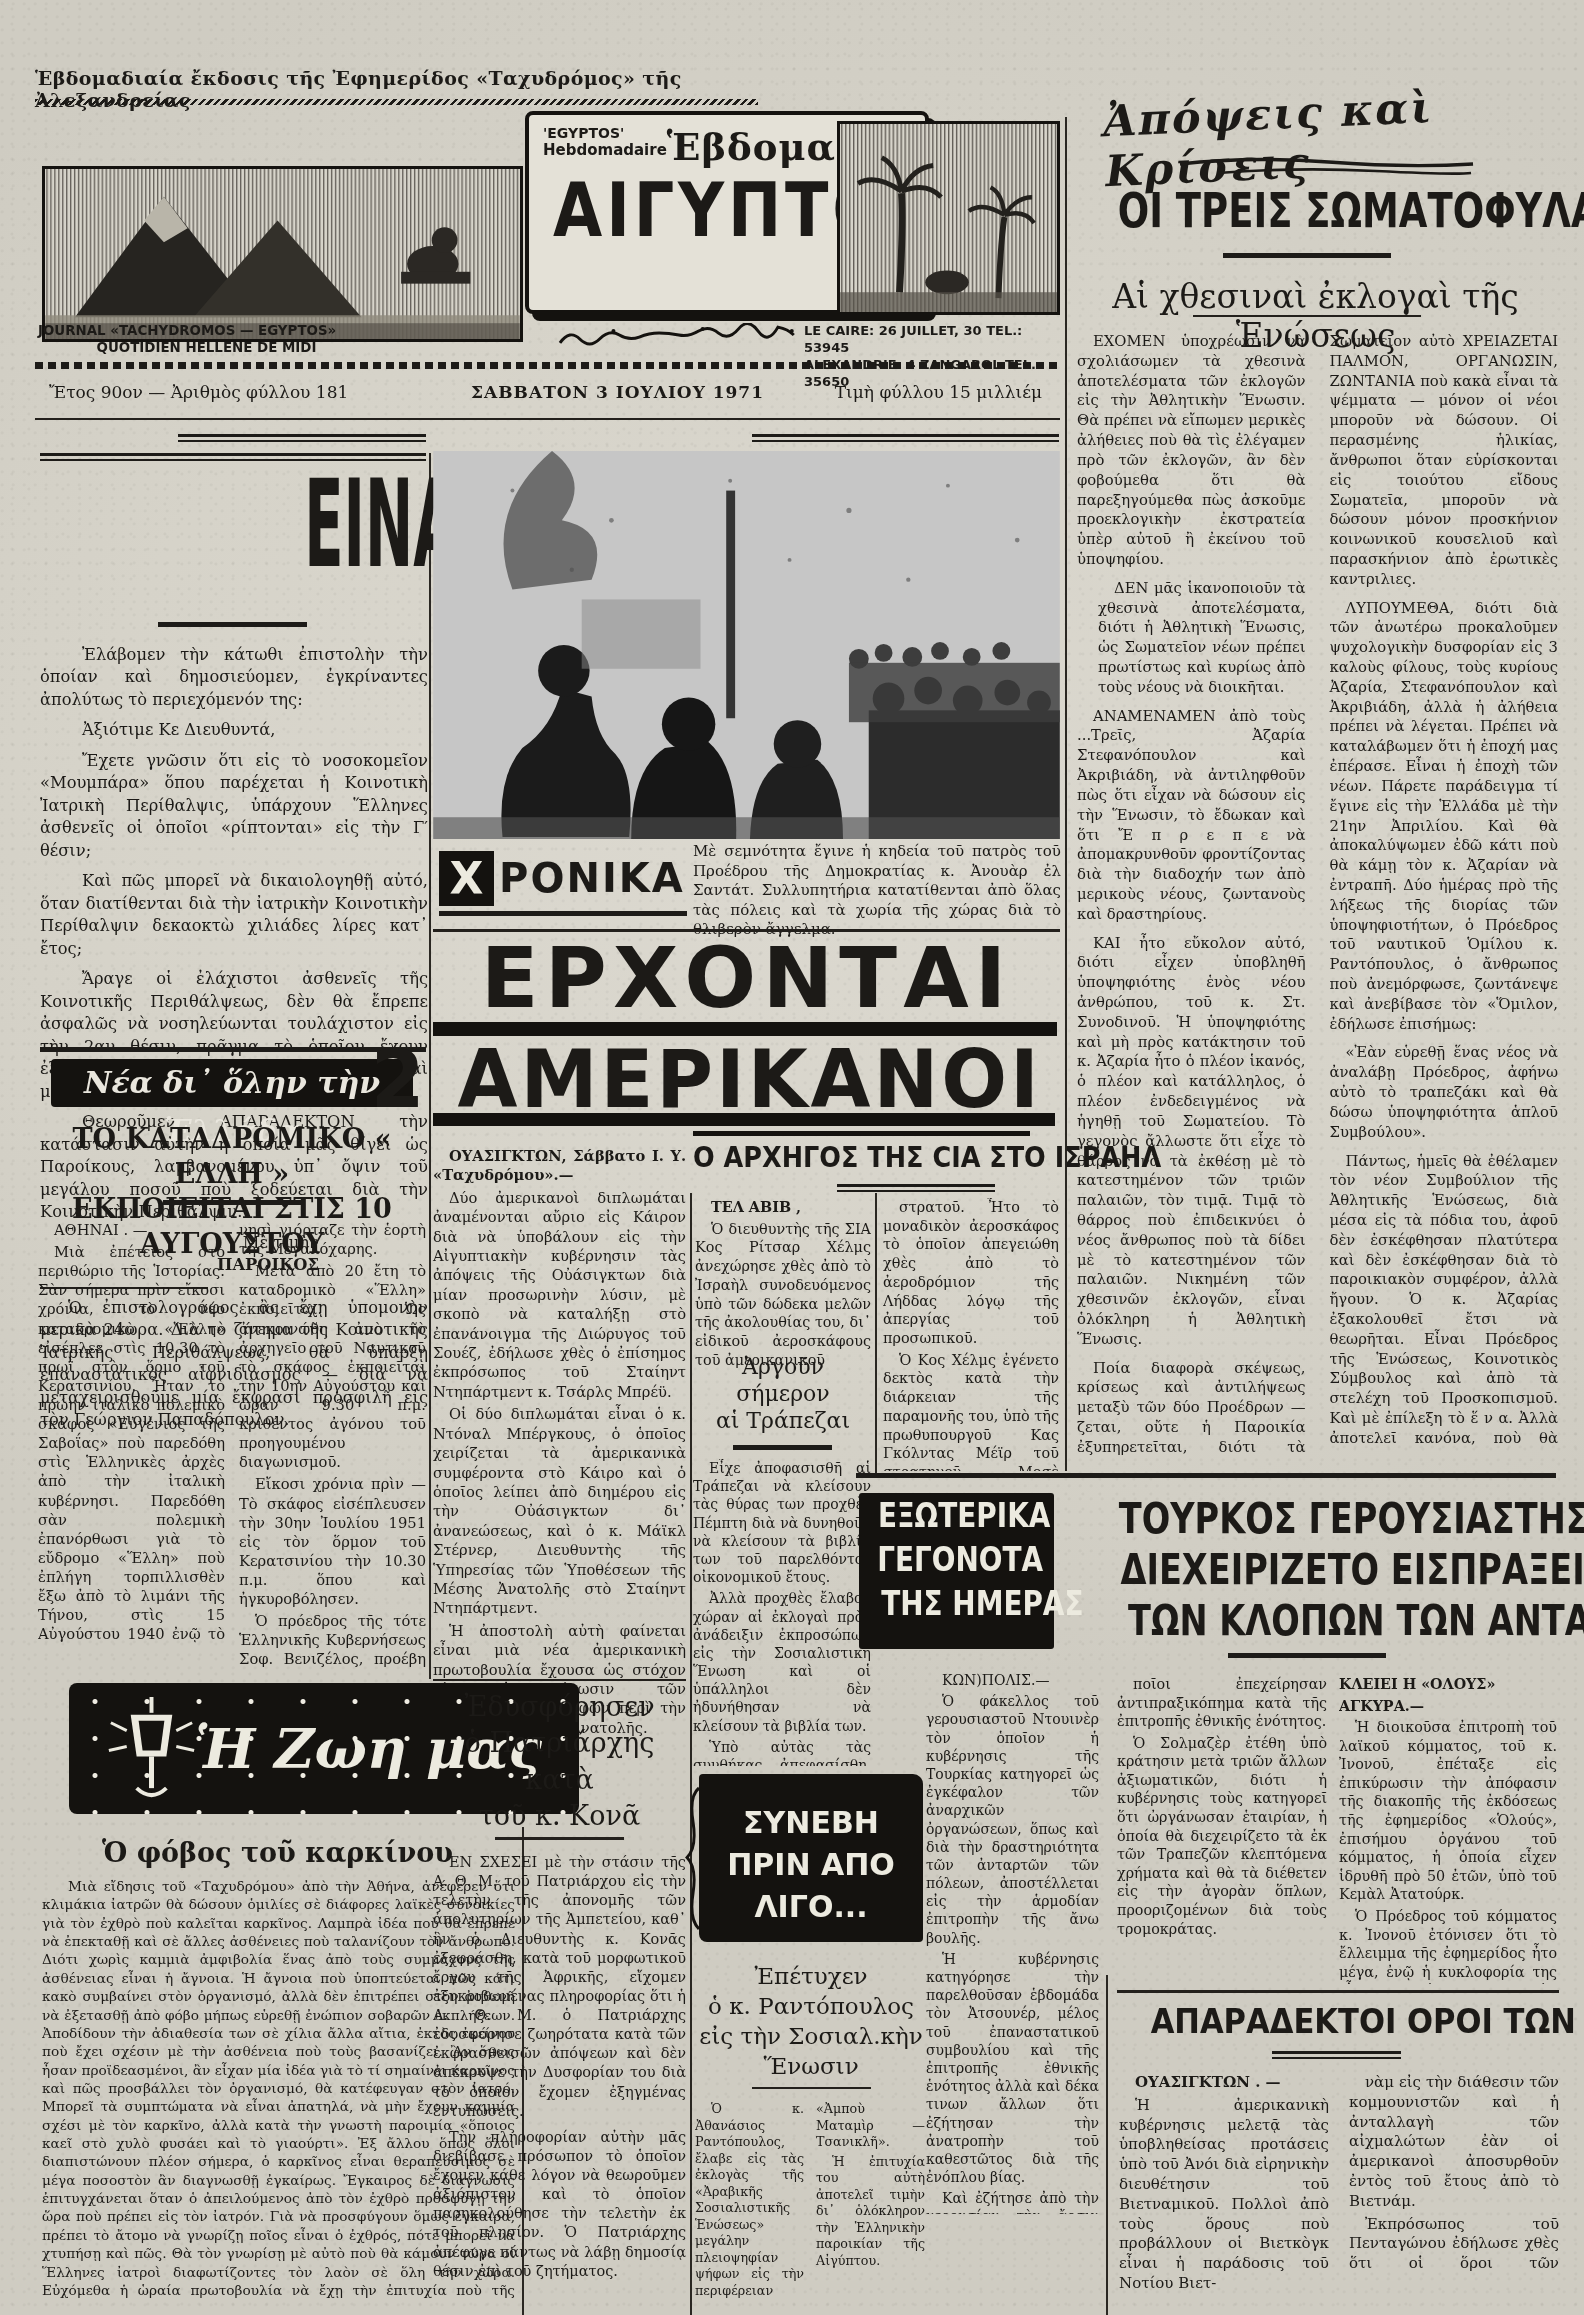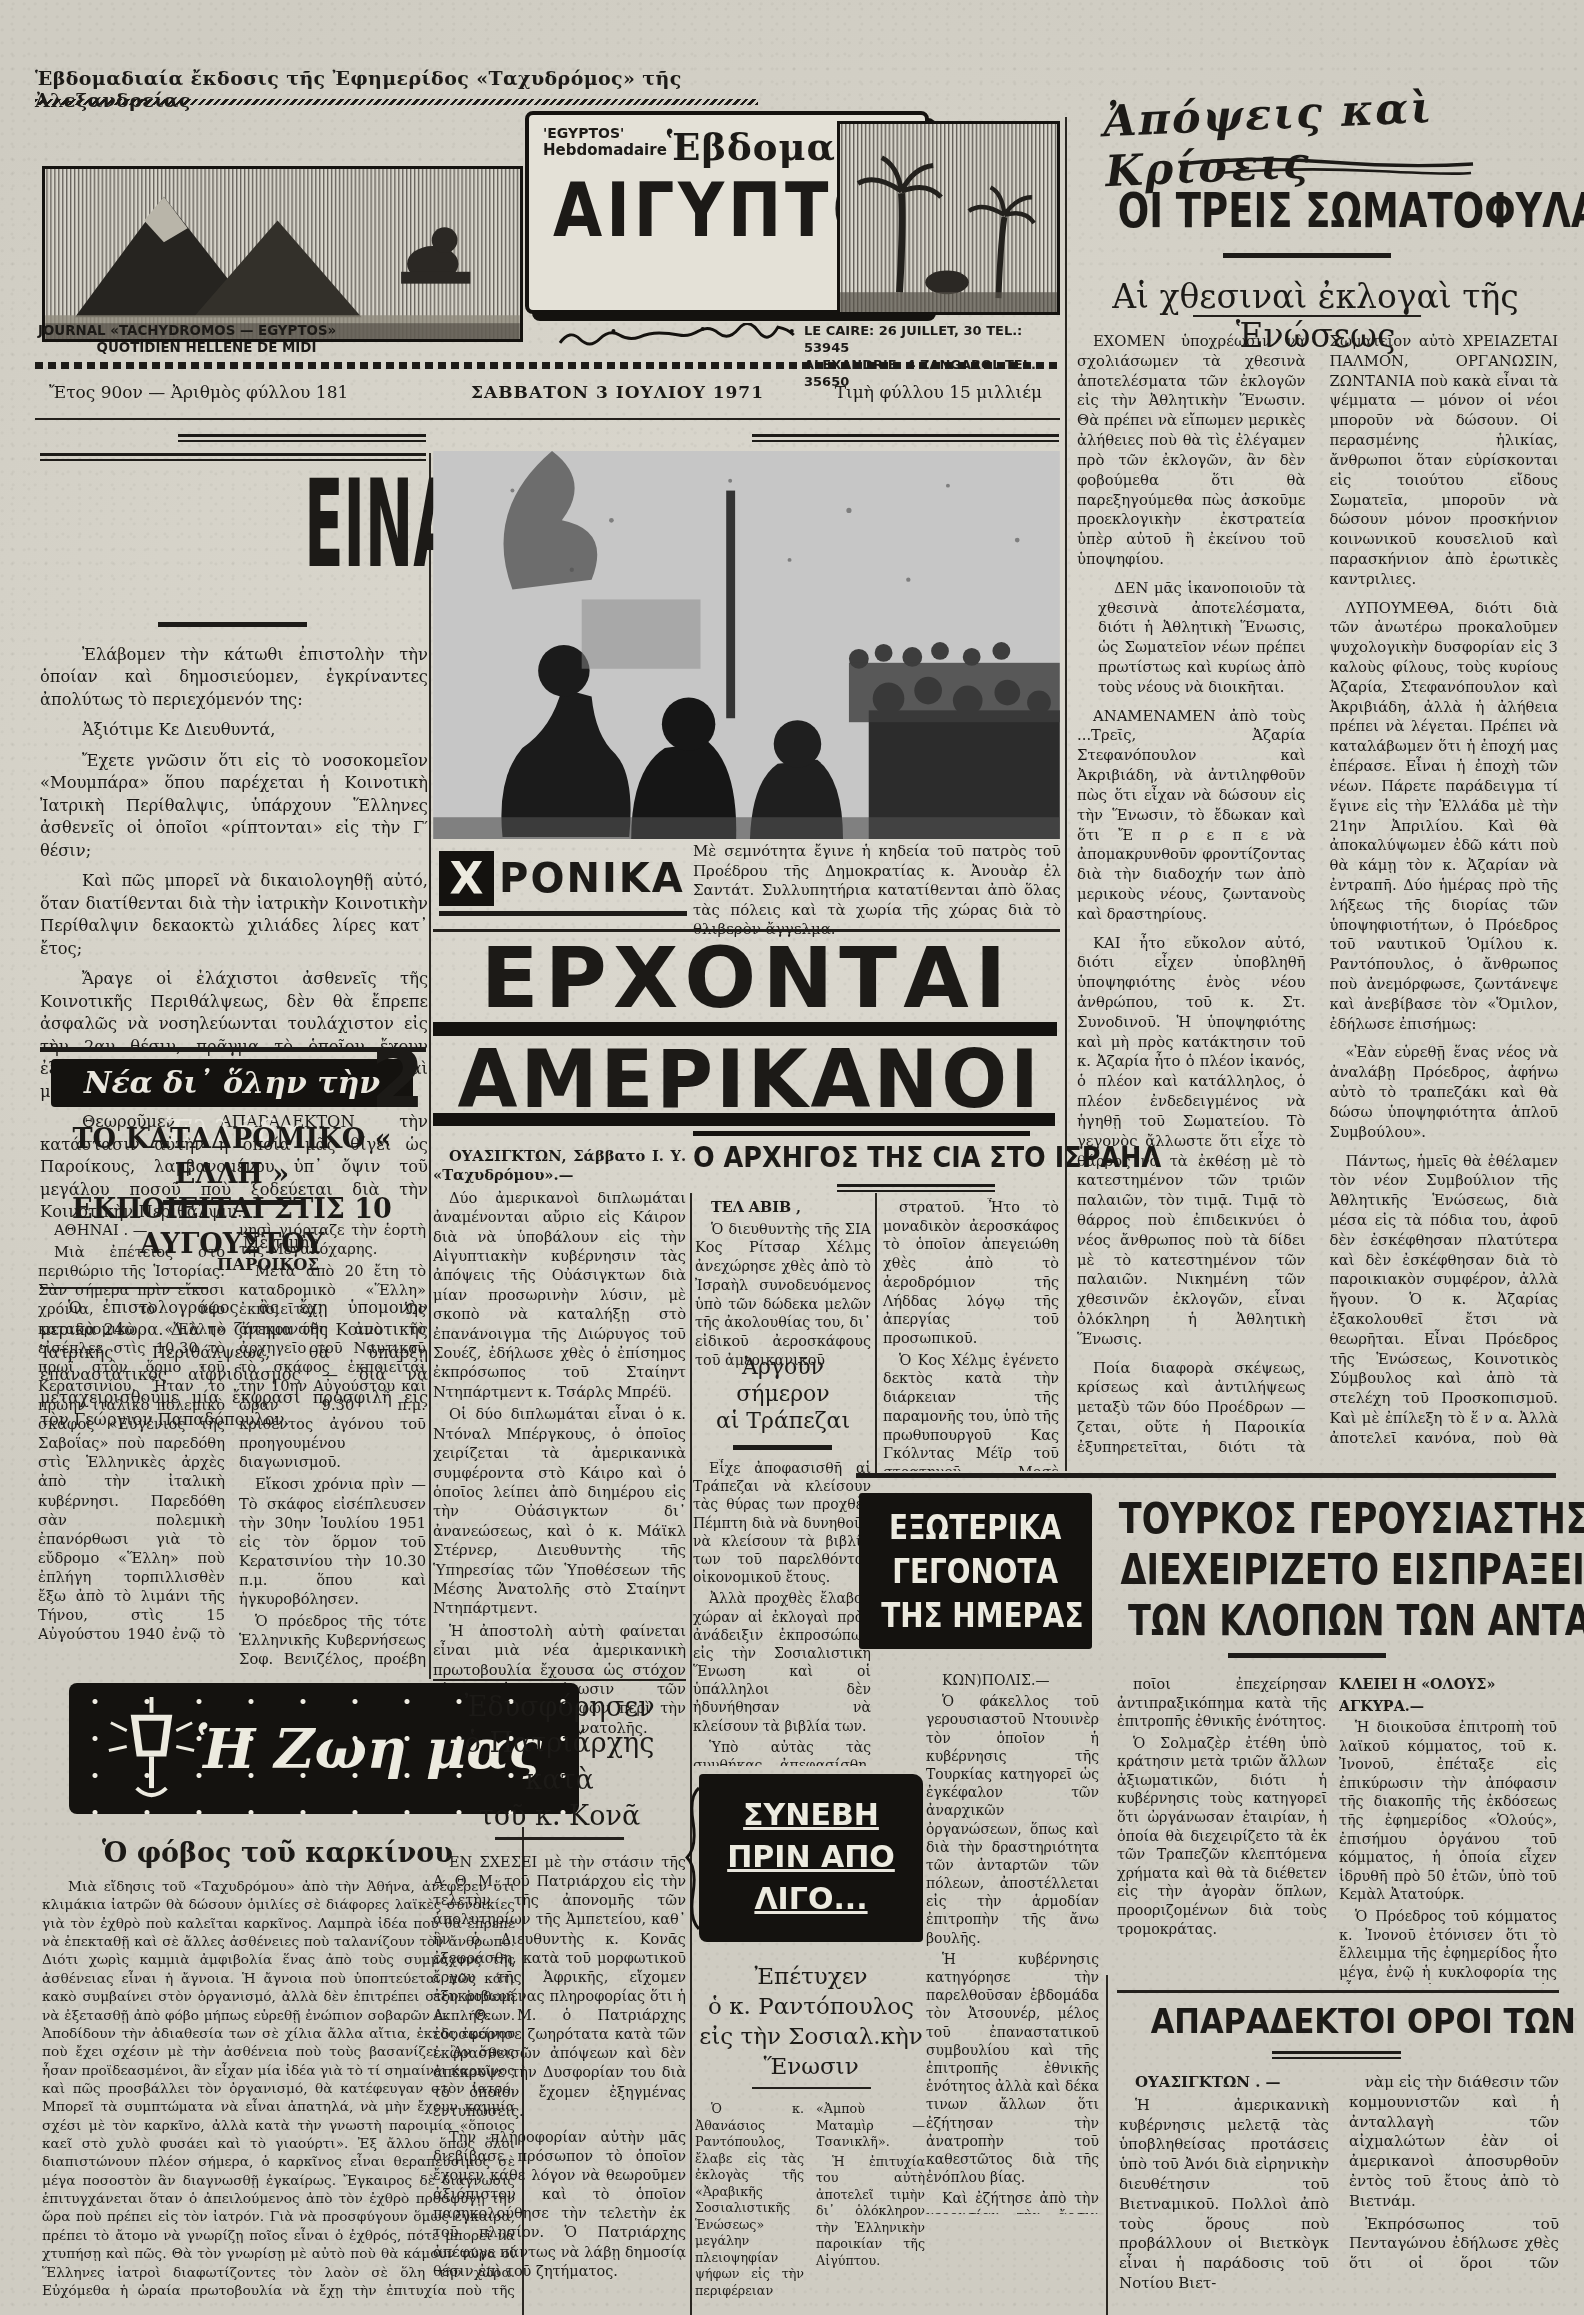--- a/index.html
+++ b/index.html
@@ -296,21 +296,21 @@
         <p style="margin-bottom:9px;">ΚΑΙ ἦτο εὔκολον αὐτό, διότι εἶχεν ὑποβληθῆ ὑποψηφιότης ἑνὸς νέου ἀνθρώπου, τοῦ κ. Στ. Συνοδινοῦ. Ἡ ὑποψηφιότης καὶ μὴ πρὸς κατάκτησιν τοῦ κ. Ἀζαρία ἦτο ὁ πλέον ἱκανός, ὁ πλέον καὶ κατάλληλος, ὁ πλέον ἐνδεδειγμένος νὰ ἡγηθῇ τοῦ Σωματείου. Τὸ γεγονὸς ἄλλωστε ὅτι εἶχε τὸ θάρρος νὰ τὰ ἐκθέσῃ μὲ τὸ κατεστημένον τῶν τριῶν παλαιῶν, τὸν τιμᾷ. Τιμᾷ τὸ θάρρος ποὺ ἐπιδεικνύει ὁ νέος ἄνθρωπος ποὺ τὰ δίδει μὲ τὸ κατεστημένον τῶν παλαιῶν. Νικημένη τῶν χθεσινῶν ἐκλογῶν, εἶναι ὁλόκληρη ἡ Ἀθλητικὴ Ἕνωσις.</p>
         <p style="margin-bottom:9px;">Ποία διαφορὰ σκέψεως, κρίσεως καὶ ἀντιλήψεως μεταξὺ τῶν δύο Προέδρων — ζεται, οὔτε ἡ Παροικία ἐξυπηρετεῖται, διότι τὰ Σωματεῖον αὐτὸ ΧΡΕΙΑΖΕΤΑΙ ΠΑΛΜΟΝ, ΟΡΓΑΝΩΣΙΝ, ΖΩΝΤΑΝΙΑ ποὺ κακὰ εἶναι τὰ ψέμματα — μόνον οἱ νέοι μποροῦν νὰ δώσουν. Οἱ περασμένης ἡλικίας, ἄνθρωποι ὅταν εὑρίσκονται εἰς τοιούτου εἴδους Σωματεῖα, μποροῦν νὰ δώσουν μόνον προσκήνιον κοινωνικοῦ κουσελιοῦ καὶ παρασκήνιον ἀπὸ ἐρωτικὲς καντριλιες.</p>
         <p style="margin-bottom:9px;">ΛΥΠΟΥΜΕΘΑ, διότι διὰ τῶν ἀνωτέρω προκαλοῦμεν ψυχολογικὴν δυσφορίαν εἰς 3 καλοὺς φίλους, τοὺς κυρίους Ἀζαρία, Στεφανόπουλον καὶ Ἀκριβιάδη, ἀλλὰ ἡ ἀλήθεια πρέπει νὰ λέγεται. Πρέπει νὰ καταλάβωμεν ὅτι ἡ ἐποχή μας ἐπέρασε. Εἶναι ἡ ἐποχὴ τῶν νέων. Πάρετε παράδειγμα τί ἔγινε εἰς τὴν Ἑλλάδα μὲ τὴν 21ην Ἀπριλίου. Καὶ θὰ ἀποκαλύψωμεν ἐδῶ κάτι ποὺ θὰ κάμῃ τὸν κ. Ἀζαρίαν νὰ ἐντραπῆ. Δύο ἡμέρας πρὸ τῆς λήξεως τῆς διορίας τῶν ὑποψηφιοτήτων, ὁ Πρόεδρος τοῦ ναυτικοῦ Ὁμίλου κ. Ραντόπουλος, ὁ ἄνθρωπος ποὺ ἀνεμόρφωσε, ζωντάνεψε καὶ ἀνεβίβασε τὸν «Ὅμιλον, ἐδήλωσε ἐπισήμως:</p>
         <p style="margin-bottom:9px;">«Ἐὰν εὑρεθῇ ἕνας νέος νὰ ἀναλάβῃ Πρόεδρος, ἀφήνω αὐτὸ τὸ τραπεζάκι καὶ θὰ δώσω ὑποψηφιότητα ἁπλοῦ Συμβούλου».</p>
         <p style="margin-bottom:9px;">Πάντως, ἡμεῖς θὰ ἐθέλαμεν τὸν νέον Συμβούλιον τῆς Ἀθλητικῆς Ἑνώσεως, διὰ μέσα εἰς τὰ πόδια του, ἀφοῦ δὲν ἐσκέφθησαν πλατύτερα καὶ δὲν ἐσκέφθησαν διὰ τὸ παροικιακὸν συμφέρον, ἀλλὰ ἤγουν. Ὁ κ. Ἀζαρίας ἐξακολουθεῖ ἔτσι νὰ θεωρῆται. Εἶναι Πρόεδρος τῆς Ἑνώσεως, Κοινοτικὸς Σύμβουλος καὶ ἀπὸ τὰ στελέχη τοῦ Προσκοπισμοῦ. Καὶ μὲ ἐπίλεξη τὸ ἕ ν α. Ἀλλὰ ἀποτελεῖ κανόνα, ποὺ θὰ πρέπει νὰ σεβασθῇ τὴν σοβαρότητα τοῦ ἑαυτοῦ του.</p>
       </div>
   </div>
 
   <div class="abs rule-thick" style="left:856px; top:1473px; width:700px;"></div>
 
-  <div class="abs banner-black center" style="left:859px; top:1493px; width:233px; height:156px; padding-top:12px; border-radius:3px;">
+  <div class="abs banner-black center" style="left:859px; top:1493px; width:195px; height:156px; border-radius:3px;">
     <div><div class="mega cond" style="font-size:34px; transform:scaleX(.82); color:#eceadf; line-height:1.3;">ΕΞΩΤΕΡΙΚΑ</div><div class="mega cond" style="font-size:34px; transform:scaleX(.82); color:#eceadf; line-height:1.3;">ΓΕΓΟΝΟΤΑ</div><div class="mega cond" style="font-size:34px; transform:scaleX(.82); color:#eceadf; line-height:1.3;">ΤΗΣ ΗΜΕΡΑΣ</div></div>
   </div>
 
   <div class="abs center" style="left:1074px; top:1493px; width:483px;">
     <div><div class="mega cond" style="font-size:40px; transform:scaleX(.84) scaleY(1.05); line-height:1.28; font-weight:800;">ΤΟΥΡΚΟΣ ΓΕΡΟΥΣΙΑΣΤΗΣ</div><div class="mega cond" style="font-size:40px; transform:scaleX(.84) scaleY(1.05); line-height:1.28; font-weight:800;">ΔΙΕΧΕΙΡΙΖΕΤΟ ΕΙΣΠΡΑΞΕΙΣ</div><div class="mega cond" style="font-size:40px; transform:scaleX(.84) scaleY(1.05); line-height:1.28; font-weight:800;">ΤΩΝ ΚΛΟΠΩΝ ΤΩΝ ΑΝΤΑΡΤΩΝ</div></div>
   </div>
   <div class="abs rule-thick" style="left:1228px; top:1653px; width:158px;"></div>
   <div class="abs col" style="left:926px; top:1671px; width:173px; height:543px; overflow:hidden; font-size:14px; line-height:1.3;">
     <div>
         <p>ΚΩΝ)ΠΟΛΙΣ.—</p>
@@ -376,21 +376,21 @@
       </div>
   </div>
   <div class="abs rule" style="left:495px; top:1837px; width:129px; height:3px;"></div>
   <div class="abs col" style="left:433px; top:1853px; width:253px; height:447px; overflow:hidden; font-size:14.5px; line-height:1.32;">
     <div>
         <p style="margin-bottom:7px;">ΕΝ ΣΧΕΣΕΙ μὲ τὴν στάσιν τῆς Α. Θ. Μ. τοῦ Πατριάρχου εἰς τὴν τελετὴν τῆς ἀπονομῆς τῶν ἀπολυτηρίων τῆς Ἀμπετείου, καθ᾽ ἣν ὁ Διευθυντὴς κ. Κονᾶς ἐξεφράσθη, κατὰ τοῦ μορφωτικοῦ ἔργου τῆς Ἀφρικῆς, εἴχομεν ἐξηκριβωμένας πληροφορίας ὅτι ἡ Α. Θ. Μ. ὁ Πατριάρχης ἐδυσφόρησε ζωηρότατα κατὰ τῶν ἐκφρασθεισῶν ἀπόψεων καὶ δὲν ἀπέκρυψε τὴν Δυσφορίαν του διὰ τὸ ὁποῖον ἔχομεν ἐξηγμένας ἐντυπώσεις.</p>
         <p style="margin-bottom:7px;">Τὴν πληροφορίαν αὐτὴν μᾶς διεβίβασε πρόσωπον τὸ ὁποῖον ἔχομεν κάθε λόγον νὰ θεωροῦμεν ἀξιόπιστον καὶ τὸ ὁποῖον παρηκολούθησε τὴν τελετὴν ἐκ τοῦ πλησίον. Ὁ Πατριάρχης ἀπέφυγε πάντως νὰ λάβῃ δημοσίᾳ θέσιν ἐπὶ τοῦ ζητήματος.</p>
       </div>
   </div>
 
-  <div class="abs banner-black center" style="left:699px; top:1774px; width:224px; height:168px; padding-top:20px; border-radius:4px 10px 4px 8px;text-decoration:underline;">
+  <div class="abs banner-black center" style="left:699px; top:1774px; width:224px; height:168px; padding-top:28px; border-radius:4px 10px 4px 8px;">
     <svg class="abs" style="left:-14px; top:12px;" width="16" height="145" viewBox="0 0 16 146">
       <path d="M14,2 q-10,8 -6,34 q4,26 -6,36 q10,10 6,36 q-4,26 6,36" stroke="#14120f" stroke-width="3" fill="none"></path>
     </svg>
     <div>
         <div class="mega" style="font-size:30px; color:#eceadf; line-height:1.4;">ΣΥΝΕΒΗ</div>
         <div class="mega" style="font-size:30px; color:#eceadf; line-height:1.4;">ΠΡΙΝ ΑΠΟ</div>
         <div class="mega" style="font-size:30px; color:#eceadf; line-height:1.4;">ΛΙΓΟ...</div>
       </div>
   </div>
 

